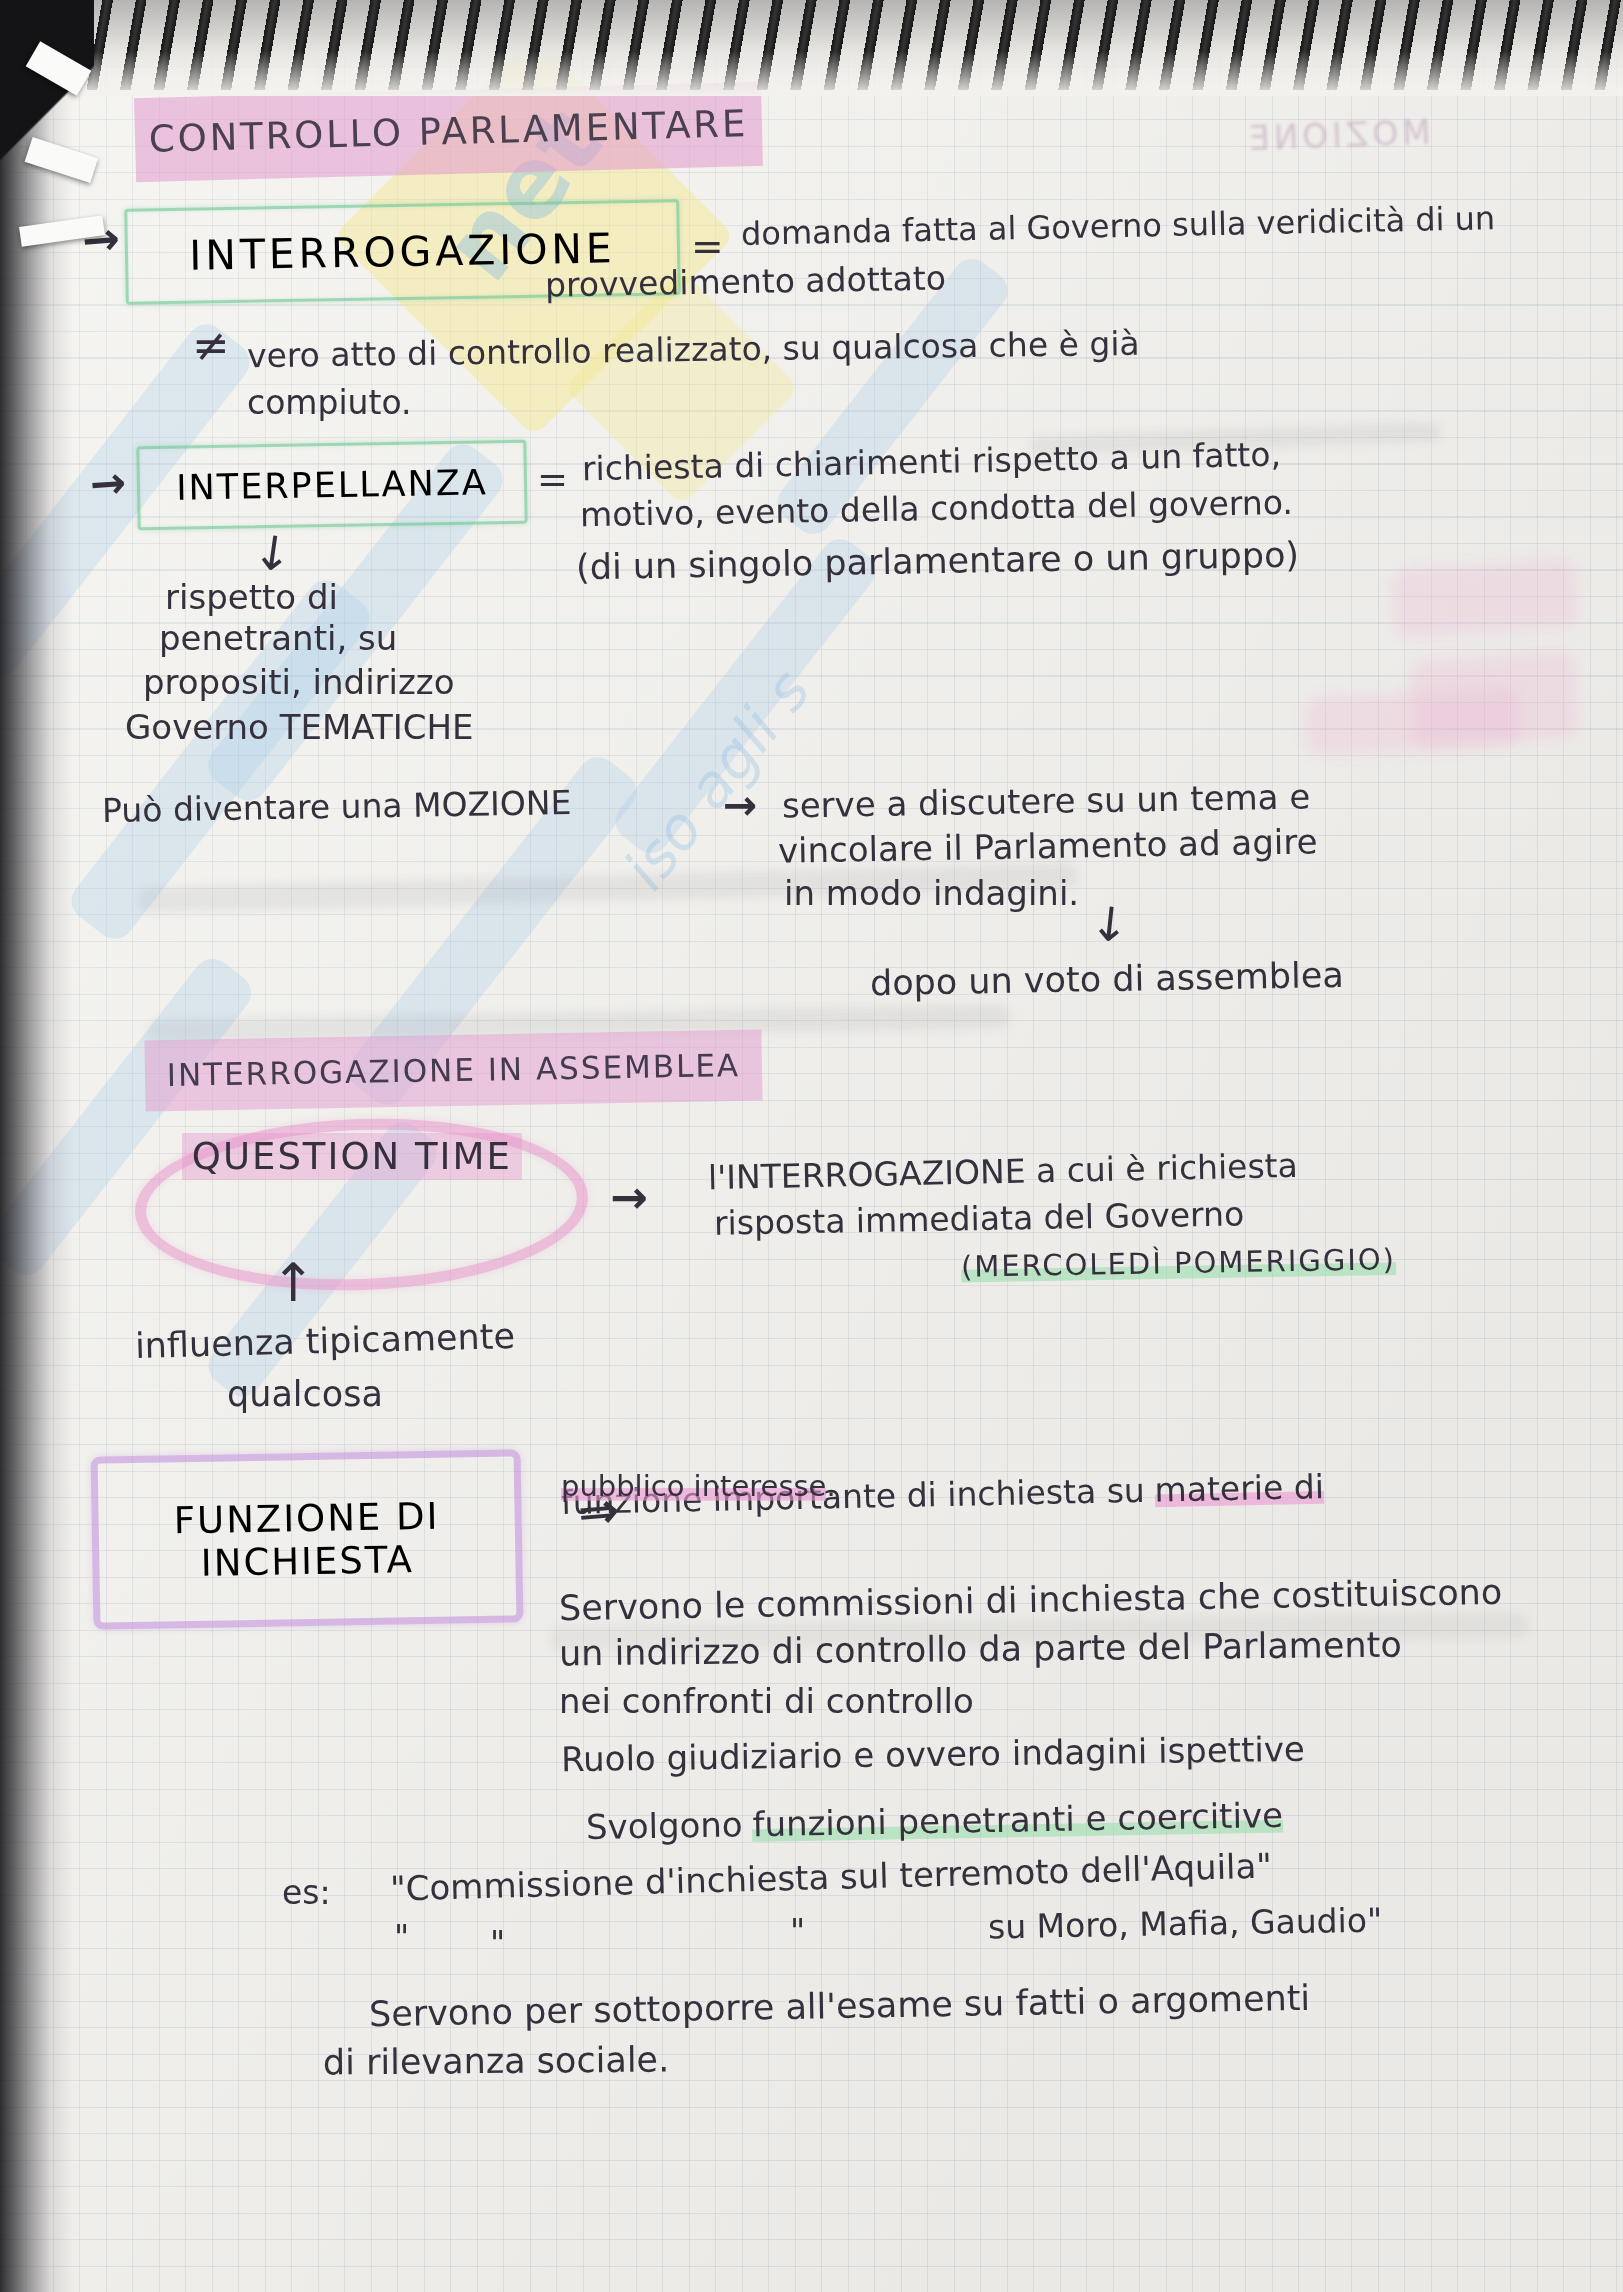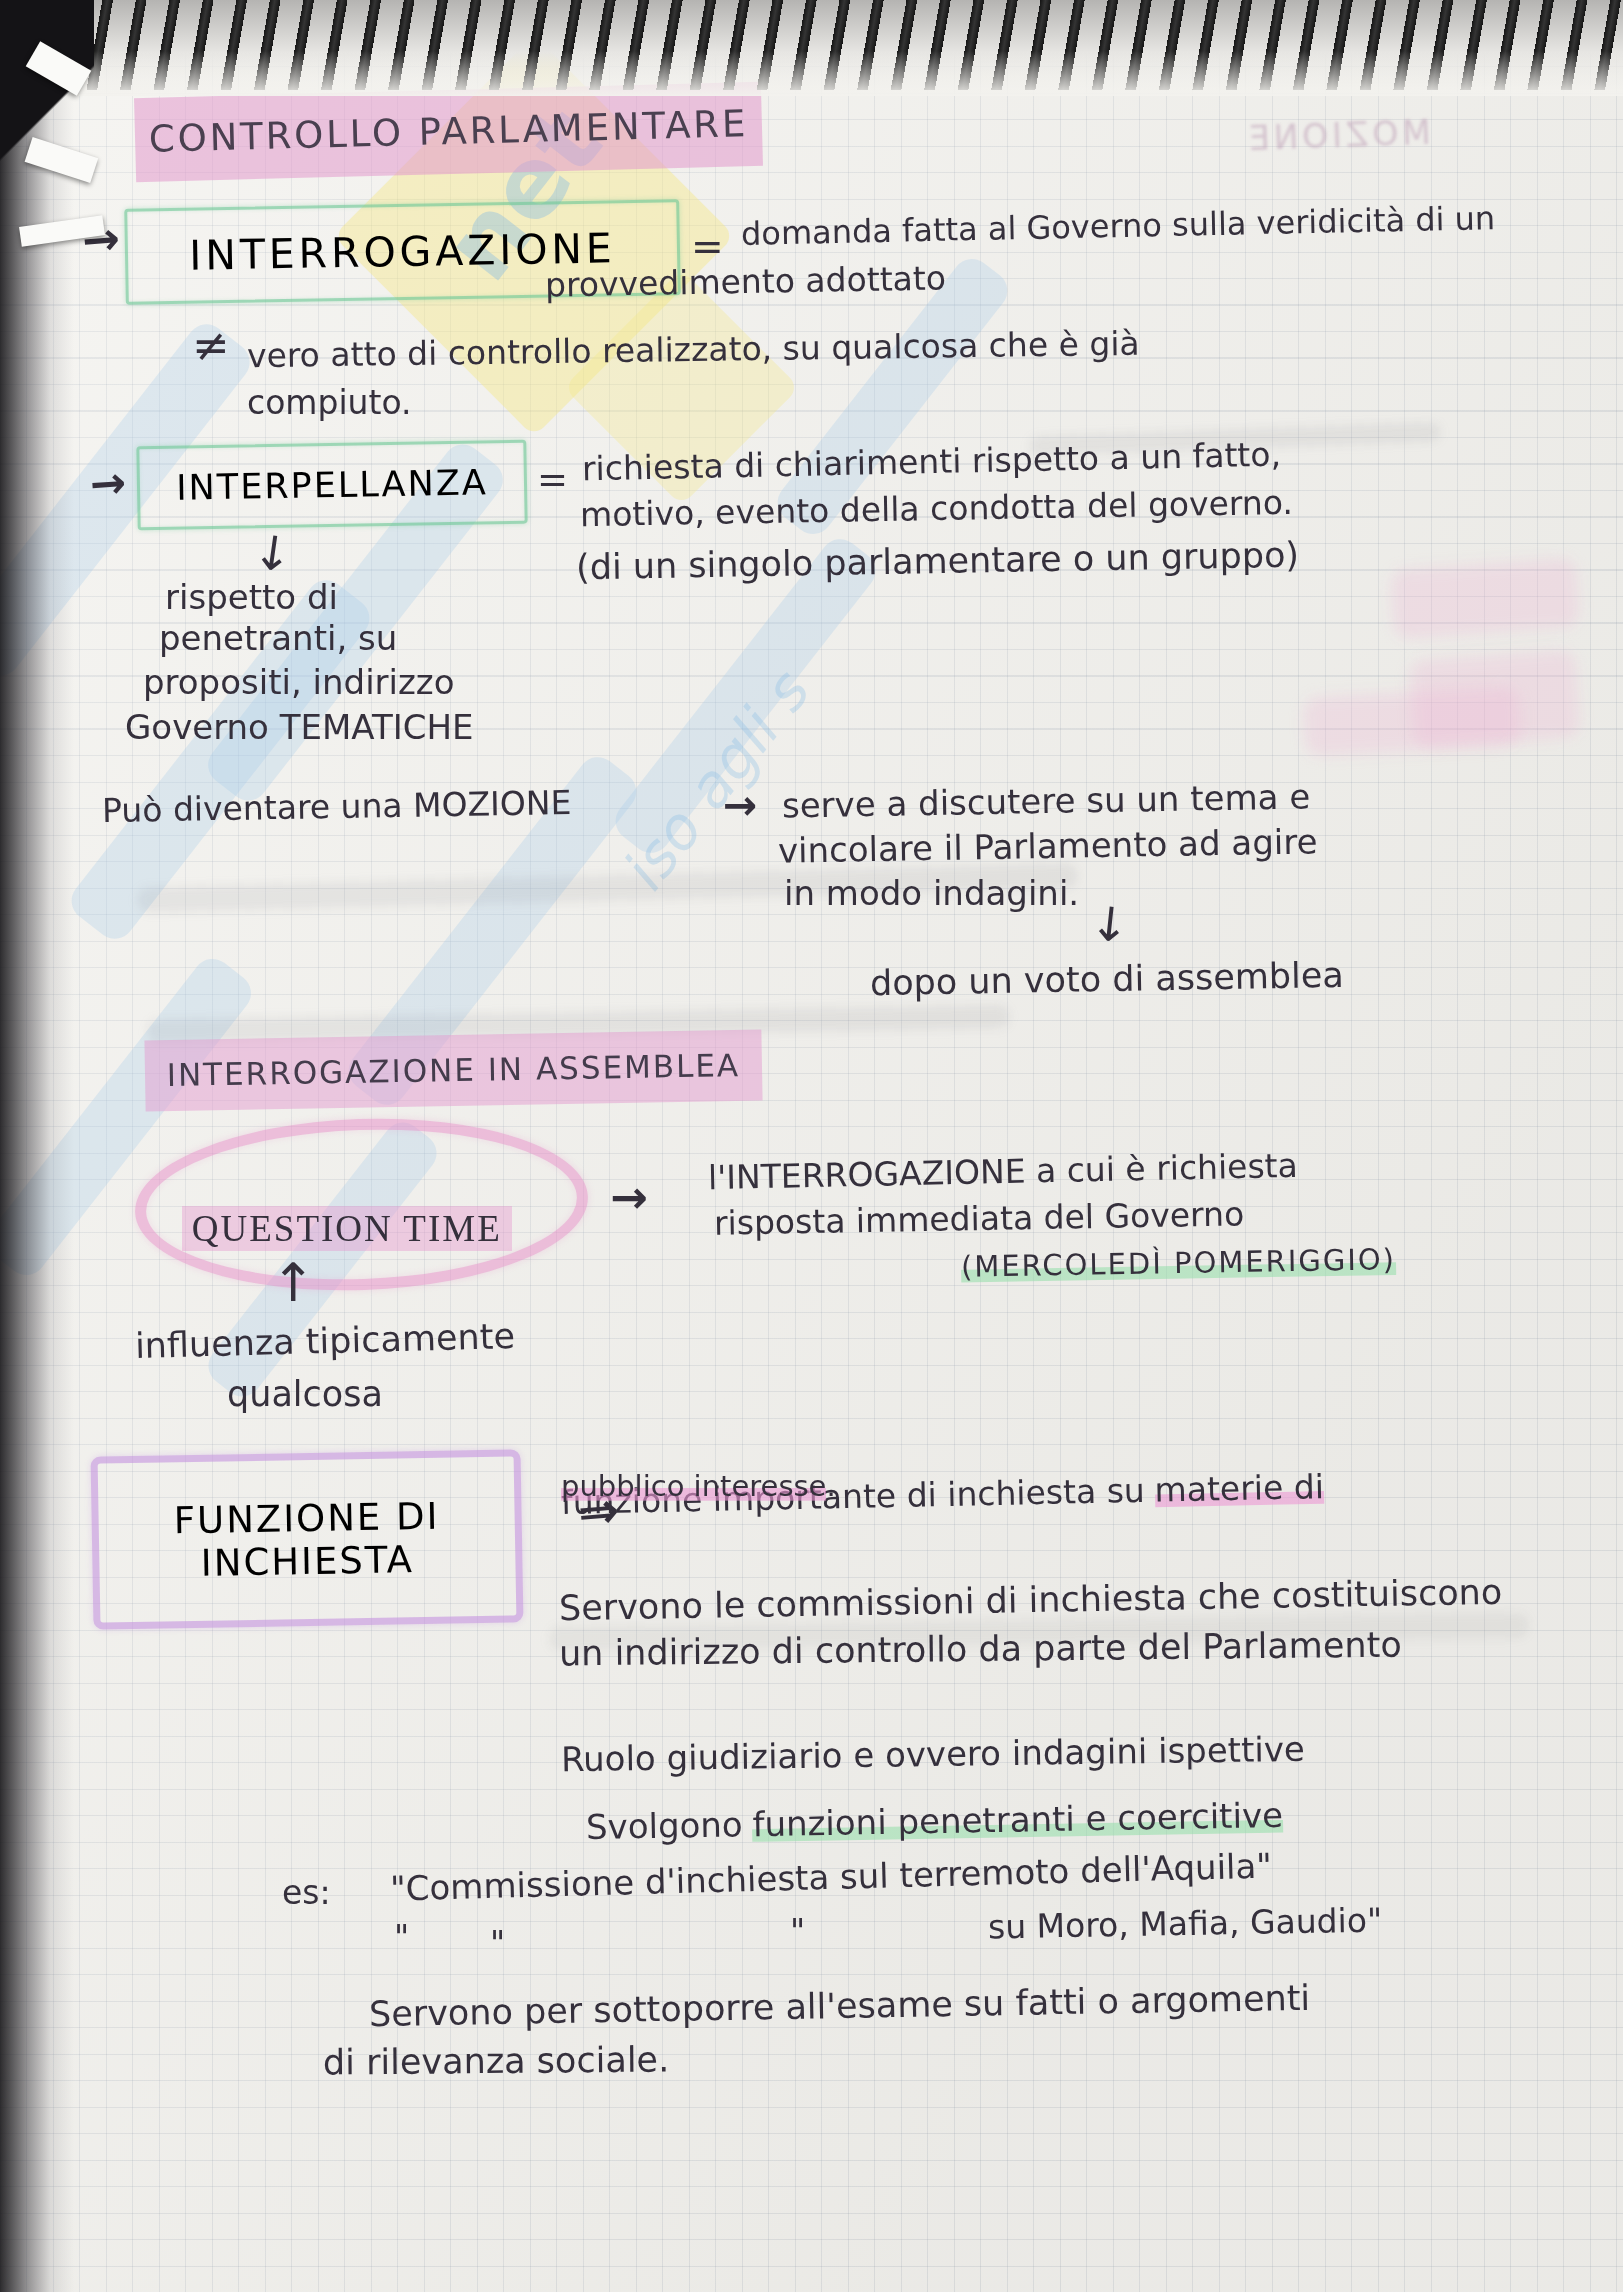--- a/index.html
+++ b/index.html
@@ -113,21 +113,21 @@
   <div class="hand" style="left:778px;top:827px;font-size:34px;transform:rotate(-1deg);">vincolare il Parlamento ad agire</div>
   <div class="hand" style="left:784px;top:874px;font-size:34px;">in modo indagini.</div>
   <div class="hand" style="left:1090px;top:898px;font-size:47px;transform:rotate(6deg);">↓</div>
   <div class="hand" style="left:870px;top:959px;font-size:35px;transform:rotate(-1deg);">dopo un voto di assemblea</div>
 
   <div class="hand hl-pink" style="left:145px;top:1035px;width:617px;height:71px;transform:rotate(-1deg);display:flex;align-items:center;justify-content:center;background:rgba(228,156,207,.5);">
     <span class="cap" style="font-size:31px;color:#443c4c;">INTERROGAZIONE IN ASSEMBLEA</span>
   </div>
 
   <div class="ellipse" style="left:135px;top:1119px;width:431px;height:149px;transform:rotate(-2deg);"></div>
-  <div class="hand" style="left:182px;top:1208px;font-family:Liberation Serif, serif;">
+  <div class="hand" style="left:182px;top:1136px;">
     <span class="cap" style="font-size:37px;background:rgba(229,148,205,.4);padding:2px 9.8px;">QUESTION TIME</span>
   </div>
   <div class="hand" style="left:610px;top:1172px;font-size:45px;font-weight:bold;">→</div>
   <div class="hand" style="left:708px;top:1153px;font-size:33px;transform:rotate(-1.2deg);">l'INTERROGAZIONE a cui è richiesta</div>
   <div class="hand" style="left:714px;top:1200px;font-size:33px;transform:rotate(-1deg);">risposta immediata del Governo</div>
   <div class="hand" style="left:961px;top:1247px;transform:rotate(-1deg);">
     <span class="u-green cap" style="font-size:29px;">(MERCOLEDÌ POMERIGGIO)</span>
   </div>
   <div class="hand" style="left:271px;top:1253px;font-size:53px;">↑</div>
   <div class="hand" style="left:135px;top:1321px;font-size:35px;transform:rotate(-1.5deg);">influenza tipicamente</div>
@@ -139,20 +139,21 @@
   </div>
   <div class="hand" style="left:578px;top:1484px;font-size:49px;transform:rotate(-5deg);font-weight:bold;">⇒</div>
   <div class="hand" style="left:561px;top:1476px;font-size:33px;transform:rotate(-1.2deg);">
     <span>funzione importante di inchiesta su</span><span class="u-pink gap">materie di</span>
   </div>
   <div class="hand" style="left:561px;top:1470px;font-size:29px;">
     <span class="u-pink">pubblico interesse</span><span>.</span>
   </div>
   <div class="hand" style="left:559px;top:1580px;font-size:35px;transform:rotate(-1deg);">Servono le commissioni di inchiesta che costituiscono</div>
   <div class="hand" style="left:559px;top:1629px;font-size:35px;transform:rotate(-0.6deg);">un indirizzo di controllo da parte del Parlamento</div>
+  <div class="hand" style="left:559px;top:1682px;font-size:34px;">nei confronti di controllo</div>
   <div class="hand" style="left:561px;top:1735px;font-size:34px;transform:rotate(-0.8deg);">Ruolo giudiziario e ovvero indagini ispettive</div>
   <div class="hand" style="left:586px;top:1802px;font-size:34px;transform:rotate(-1deg);">
     <span>Svolgono</span><span class="u-green gap">funzioni penetranti e coercitive</span>
   </div>
   <div class="hand" style="left:282px;top:1874px;font-size:33px;">es:</div>
   <div class="hand" style="left:390px;top:1858px;font-size:34px;transform:rotate(-1.5deg);">"Commissione d'inchiesta sul terremoto dell'Aquila"</div>
   <div class="hand" style="left:394px;top:1919px;font-size:33px;">"</div>
   <div class="hand" style="left:490px;top:1925px;font-size:33px;">"</div>
   <div class="hand" style="left:790px;top:1913px;font-size:33px;">"</div>
   <div class="hand" style="left:988px;top:1905px;font-size:33px;transform:rotate(-1deg);">su Moro, Mafia, Gaudio"</div>

